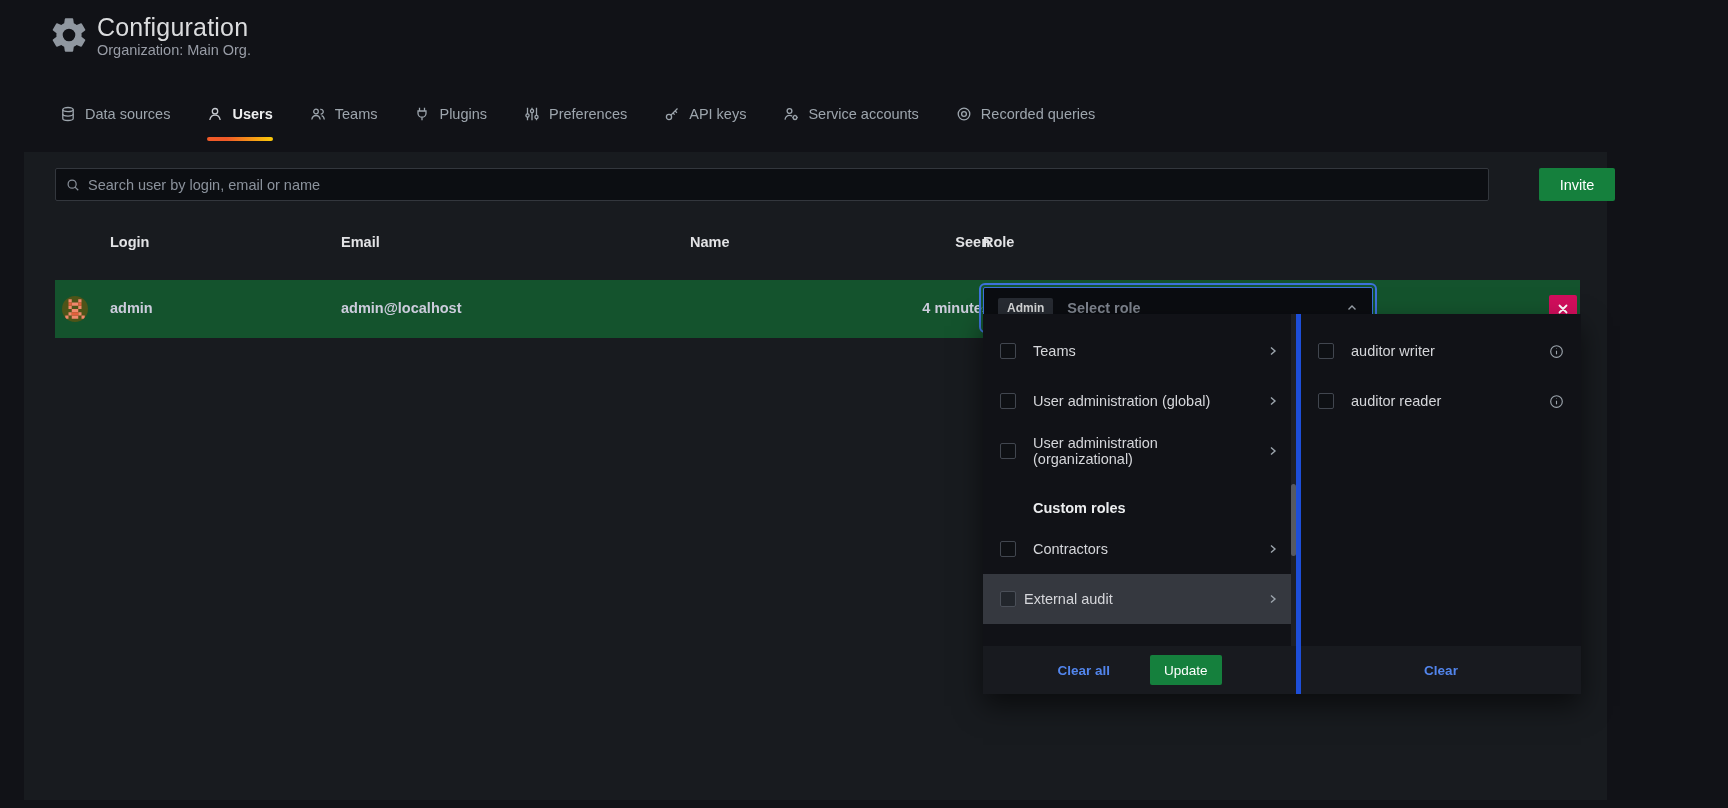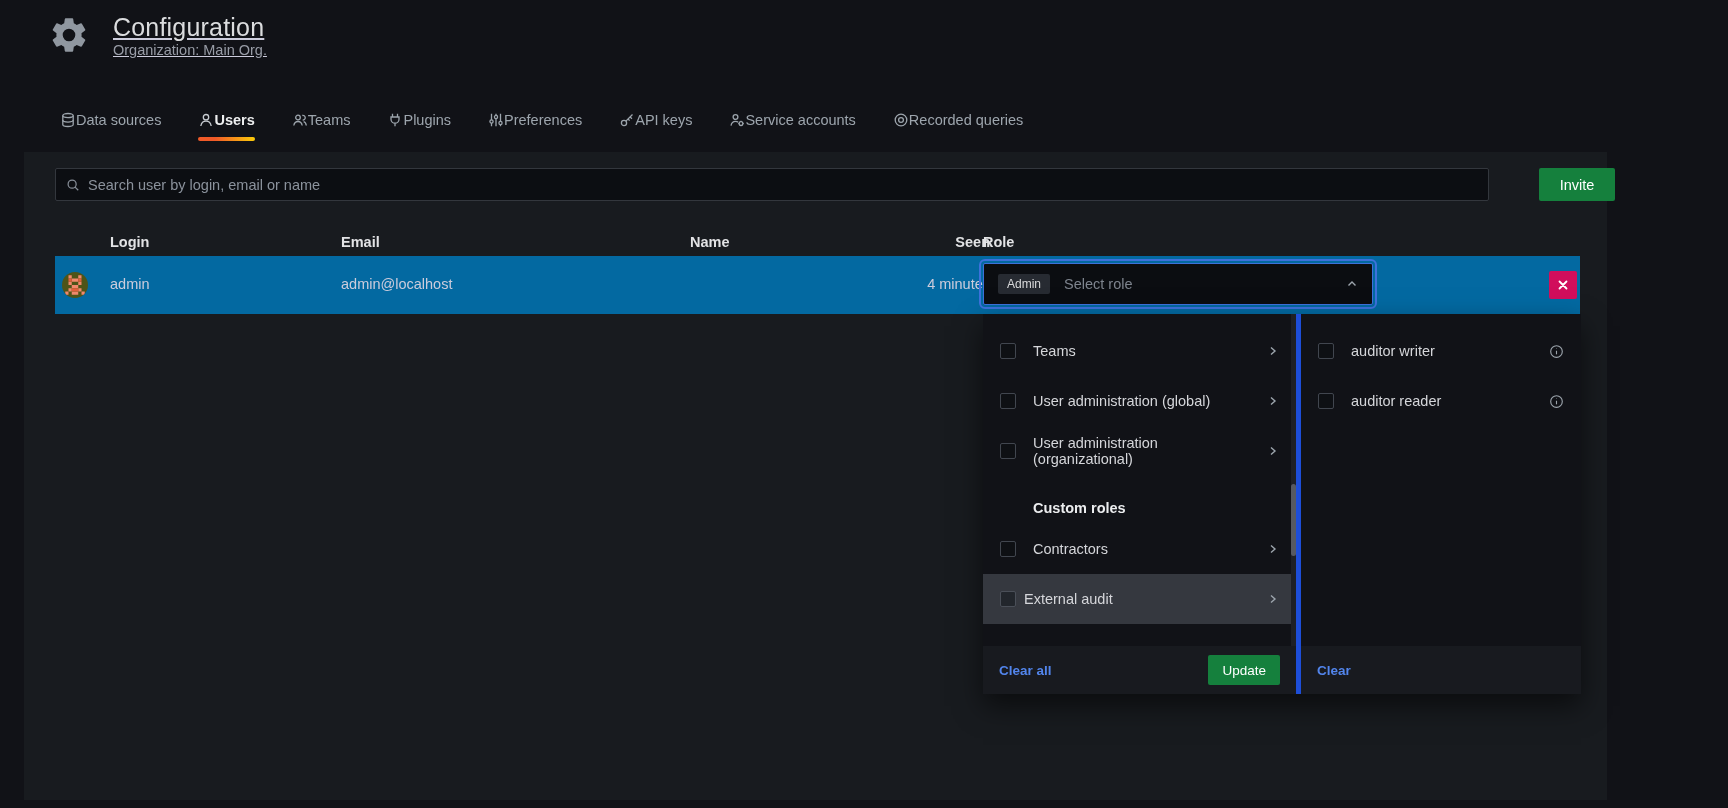--- a/index.html
+++ b/index.html
@@ -7,28 +7,28 @@
   body {
     position: relative;
     background: #111217;
     font-family: "Liberation Sans", sans-serif;
     color: #CCCCDC;
     overflow: hidden;
   }
   svg { display:block; }
 
   
-  .page-header { position:absolute; left:48px; top:13px; display:flex; align-items:flex-start; gap:23px;text-decoration:underline; }
+  .page-header { position:absolute; left:48px; top:13px; display:flex; align-items:flex-start; gap:7px; }
   .page-header .gear { color:#9097A0; margin-top:1px; }
   .page-title { font-size:25px; font-weight:500; color:#DBDCDE; letter-spacing:.2px; }
   .page-subtitle { font-size:14.5px; color:#989CA6; }
 
   
   .tabbar { position:absolute; left:60px; top:106px; height:28px; display:flex; gap:37px; }
-  .tab { display:flex; align-items:center; color:#9DA5AD; font-size:14.5px;
+  .tab { display:flex; align-items:flex-start; gap:9px; color:#9DA5AD; font-size:14.5px;
          position:relative; cursor:pointer; white-space:nowrap; }
   .tab .ticon { color:#9DA5AD; }
   .tab.active { color:#EDEEEF; font-weight:700; }
   .tab.active .ticon { color:#C7CBD1; }
   .tab.active::after { content:""; position:absolute; left:0; right:0; bottom:-7px; height:4px;
          border-radius:2px; background-image:linear-gradient(90deg,#F05A28 30%,#FBCA0A 99%); }
 
   
   .panel { position:absolute; left:24px; top:152px; width:1583px; height:648px; background:#181B1F; }
 
@@ -45,21 +45,21 @@
       display:flex; align-items:center; justify-content:center;margin-left:32px; }
   .invite-btn { position:absolute; left:1483px; top:16px; width:76px; height:33px; font-size:14.5px; }
 
   
   .thead { position:absolute; left:0; top:80px; width:100%; height:32px;
       font-size:14.5px; font-weight:700; color:#E2E3E5; }
   .th { position:absolute; top:2px; }
   .th-login { left:86px; } .th-email { left:317px; } .th-name { left:666px; }
   .th-seen { left:874px; width:92px; text-align:right; } .th-role { left:959px; }
 
-  .trow { position:absolute; left:31px; top:104px; width:1525px; height:58px; background:#0369a1; }
+  .trow { position:absolute; left:31px; top:128px; width:1525px; height:58px; background:#14532d;font-weight:bold; }
   .trow .avatar { position:absolute; left:7px; top:16px; width:26px; height:26px; }
   .cell { position:absolute; top:20px; font-size:14.5px; color:#CCCCDC; }
   .c-login { left:55px; } .c-email { left:286px; } .c-name { left:635px; }
   .c-seen { left:843px; width:92px; text-align:right; }
 
   .role-select { position:absolute; left:928px; top:7px; width:390px; height:42px;
       background:#0B0D11; border:1px solid #3D71DB; border-radius:2px;
       outline:2px solid #3D71DB; outline-offset:2px;
       display:flex; align-items:center; padding:0 14px; gap:14px; cursor:pointer; }
   .role-badge { background:#272B32; color:#D8D9DA; font-size:12px; padding:4px 9px;
@@ -85,21 +85,21 @@
   .mitem .arrow, .mitem .info { color:#9DA5AD; flex:none; }
 
   .checkbox { width:16px; height:16px; border:1px solid #41464F; background:#0E1014;
       border-radius:2px; flex:none; cursor:pointer; }
   .checkbox.dark { background:#22262C; border-color:#4A4F58; }
 
   .group-header { margin-top:16px; height:32px; display:flex; align-items:center;
       padding-left:50px; font-size:14.5px; font-weight:700; color:#ECEDEF; }
 
   .menu-footer { position:absolute; left:0; right:0; bottom:0; height:48px; background:#181A1F;
-      display:flex; align-items:center; justify-content:space-between; gap:8px; padding:0 16px; }
+      display:flex; align-items:center; justify-content:center; gap:8px; padding:0 16px; }
   .link-blue { color:#5285EC; font-size:13.5px; font-weight:700; cursor:pointer;
       background:none; border:none; font-family:"Liberation Sans", sans-serif; }
   .update-btn { height:30px; padding:0 14px; font-size:13.5px; }
 
   .scrollbar { position:absolute; right:0; top:0; bottom:48px; width:5px; background:#1E2025; }
   .scrollbar .thumb { position:absolute; right:0; top:170px; height:72px; width:5px;
       background:#565961; border-radius:3px; cursor:grab; }
 </style>
 </head>
 <body>

